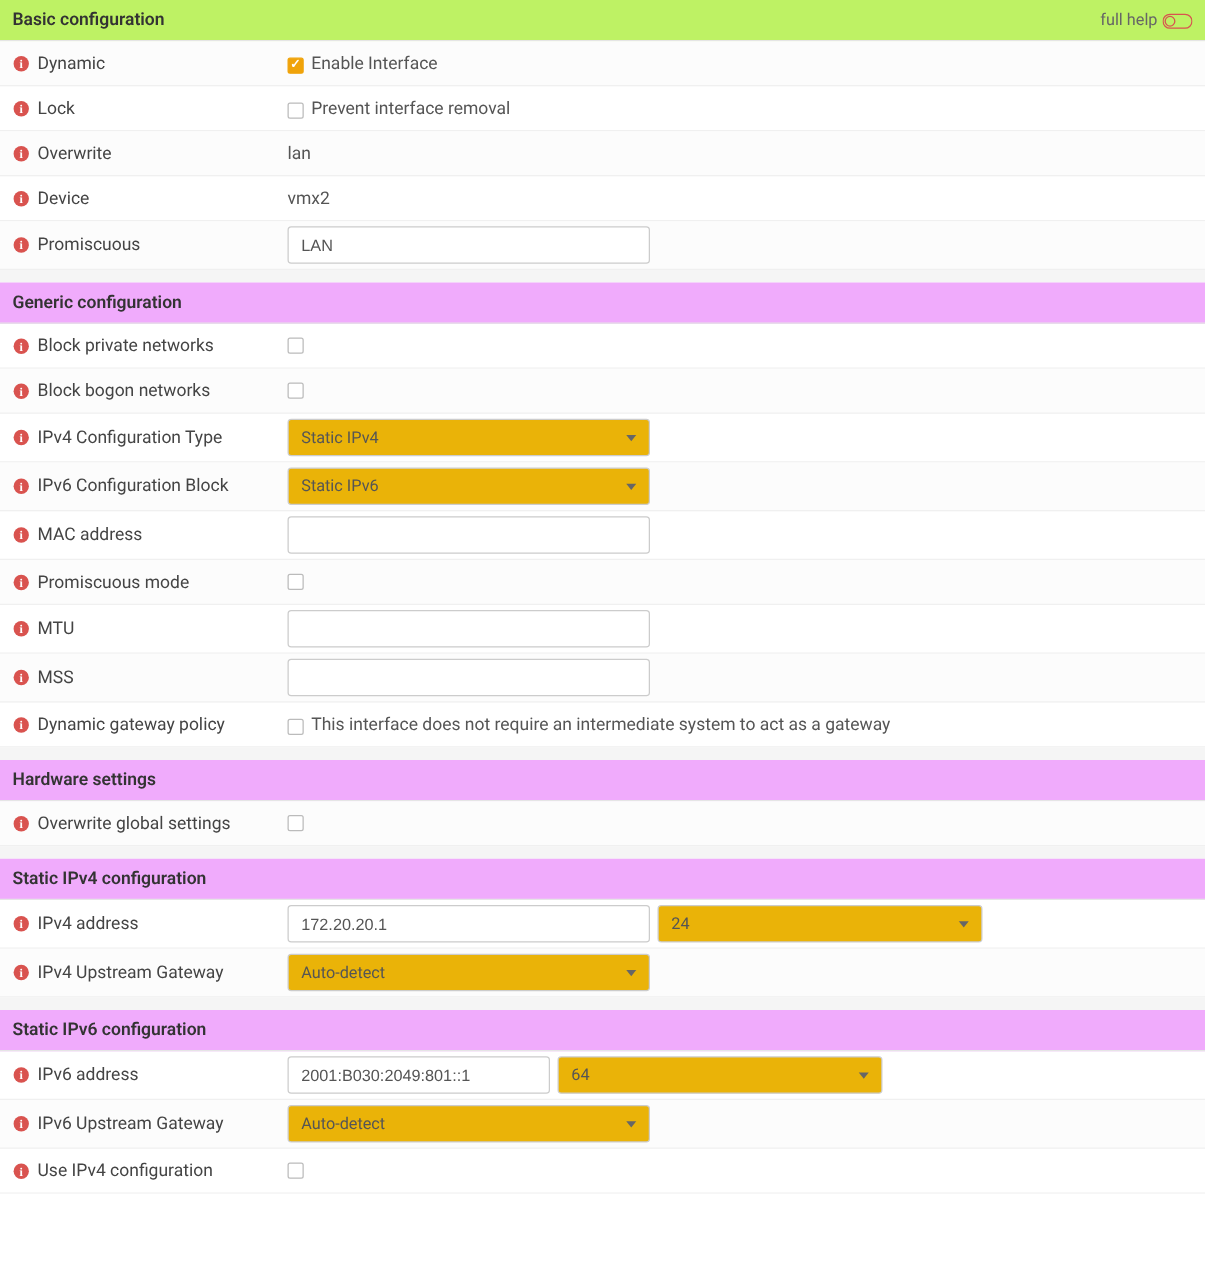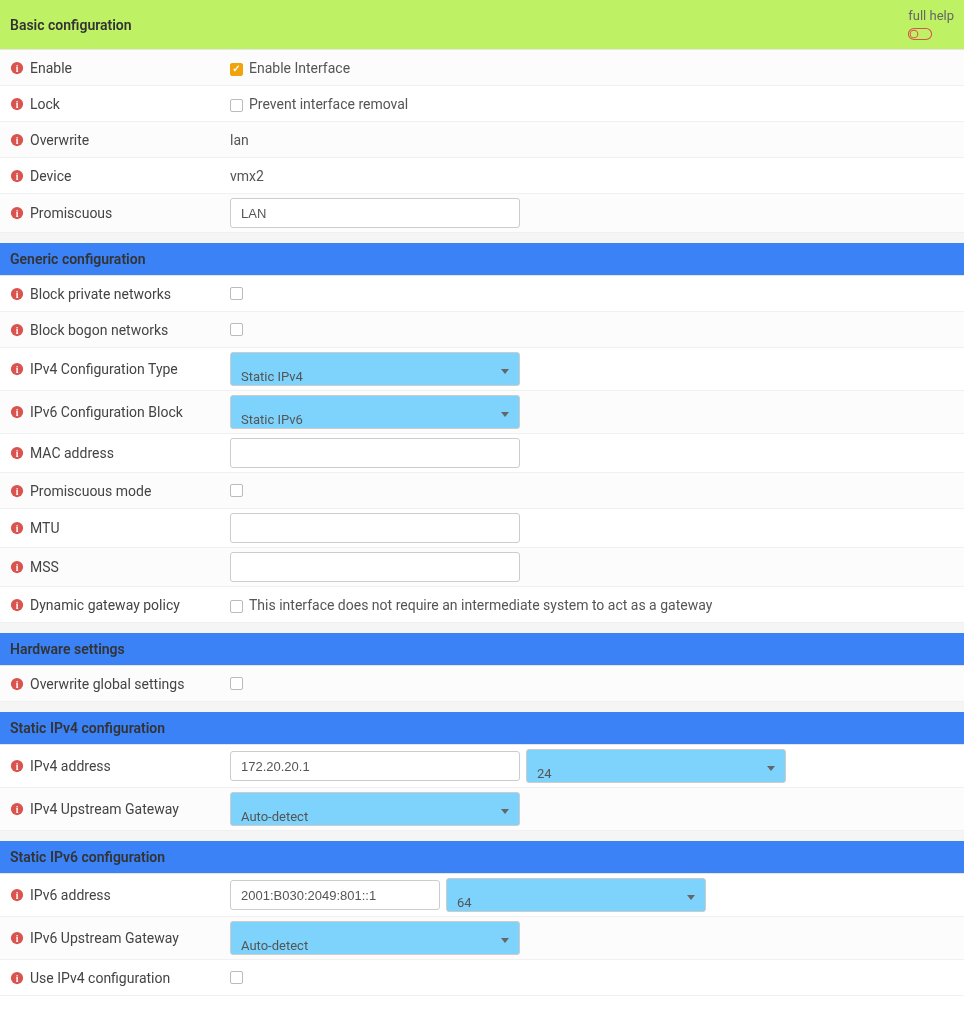--- a/index.html
+++ b/index.html
@@ -1,36 +1,36 @@
 <!DOCTYPE html>
 <html><head>
 <meta charset="utf-8">
 <style>
 * { box-sizing: border-box; margin: 0; padding: 0; }
 body { font-family: -apple-system, "Segoe UI", Roboto, "Helvetica Neue", Arial, sans-serif; font-size: 14px; color: #333; background: #fff; width: 964px; }
 .section-header { display: flex; justify-content: space-between; align-items: center; padding: 8px 10px; border-bottom: 1px solid #e5e5e5; background: #bef264; }
-.section-header.alone { background: #3b82f6; }
+.section-header.alone { background: #f0abfc; }
 .section-title { font-weight: 600; font-size: 14px; color: #333; }
-.help-link { display: flex; align-items: flex-start; gap: 4px; font-size: 13px; color: #666; cursor: pointer; flex-direction: column; }
+.help-link { display: flex; align-items: flex-end; gap: 4px; font-size: 13px; color: #666; cursor: pointer; }
 .help-link svg { width: 24px; height: 14px; }
 .row { display: flex; align-items: center; min-height: 36px; padding: 4px 10px; border-bottom: 1px solid #f0f0f0; }
 .row:nth-child(even) { background: #fcfcfc; }
 .label-cell { width: 220px; display: flex; align-items: center; gap: 6px; color: #444; flex-shrink: 0; }
 .info-icon { width: 14px; height: 14px; flex-shrink: 0; }
 .info-icon svg { width: 14px; height: 14px; display: block; }
 .input-cell { flex: 1; display: flex; align-items: center; gap: 6px; }
 input[type="text"].field { width: 290px; height: 30px; padding: 4px 10px; border: 1px solid #ccc; border-radius: 3px; font-size: 13px; color: #555; }
 .field-narrow { width: 210px !important; }
 .checkbox-wrap { display: flex; align-items: flex-end; gap: 6px; }
 .chk { width: 13px; height: 13px; border: 1px solid #bbb; border-radius: 2px; background: #fff; display: inline-flex; align-items: center; justify-content: center; flex-shrink: 0; cursor: pointer; }
 .chk.checked { background: #f0a30a; border-color: #f0a30a; }
 .chk.checked::after { content: "✓"; color: #fff; font-size: 10px; line-height: 1; font-weight: bold; }
 .chk-label { color: #555; font-size: 14px; }
 .static-text { color: #555; }
-.select-wrap { position: relative; width: 290px; height: 30px; border: 1px solid #ccc; border-radius: 3px; background: #7dd3fc; display: flex; padding: 16px 10px; cursor: pointer; }
+.select-wrap { position: relative; width: 290px; height: 30px; border: 1px solid #ccc; border-radius: 3px; background: #eab308; display: flex; align-items: center; padding: 4px 10px; cursor: pointer; }
 .select-text { color: #555; font-size: 13px; flex: 1; }
 .caret { width: 0; height: 0; border-left: 4px solid transparent; border-right: 4px solid transparent; border-top: 5px solid #666; }
 .addr-row { display: flex; gap: 6px; }
 .prefix-select { width: 260px; }
 .spacer { height: 10px; background: #f5f5f5; }
 </style>
 </head>
 <body>
 
 <div class="section-header">
@@ -45,21 +45,21 @@
 </div>
 
 <div class="row">
   <div class="label-cell">
       <span class="info-icon">
         <svg viewBox="0 0 16 16">
           <circle cx="8" cy="8" r="7" fill="#d9534f"></circle>
           <text x="8" y="12" text-anchor="middle" font-size="11" font-weight="bold" fill="#fff" font-family="Georgia,serif">i</text>
         </svg>
       </span>
-      <span>Enable</span>
+      <span>Dynamic</span>
     </div>
   <div class="input-cell">
       <span class="checkbox-wrap">
         <span class="chk checked"></span>
         <span class="chk-label">Enable Interface</span>
       </span>
     </div>
 </div>
 
 <div class="row">

